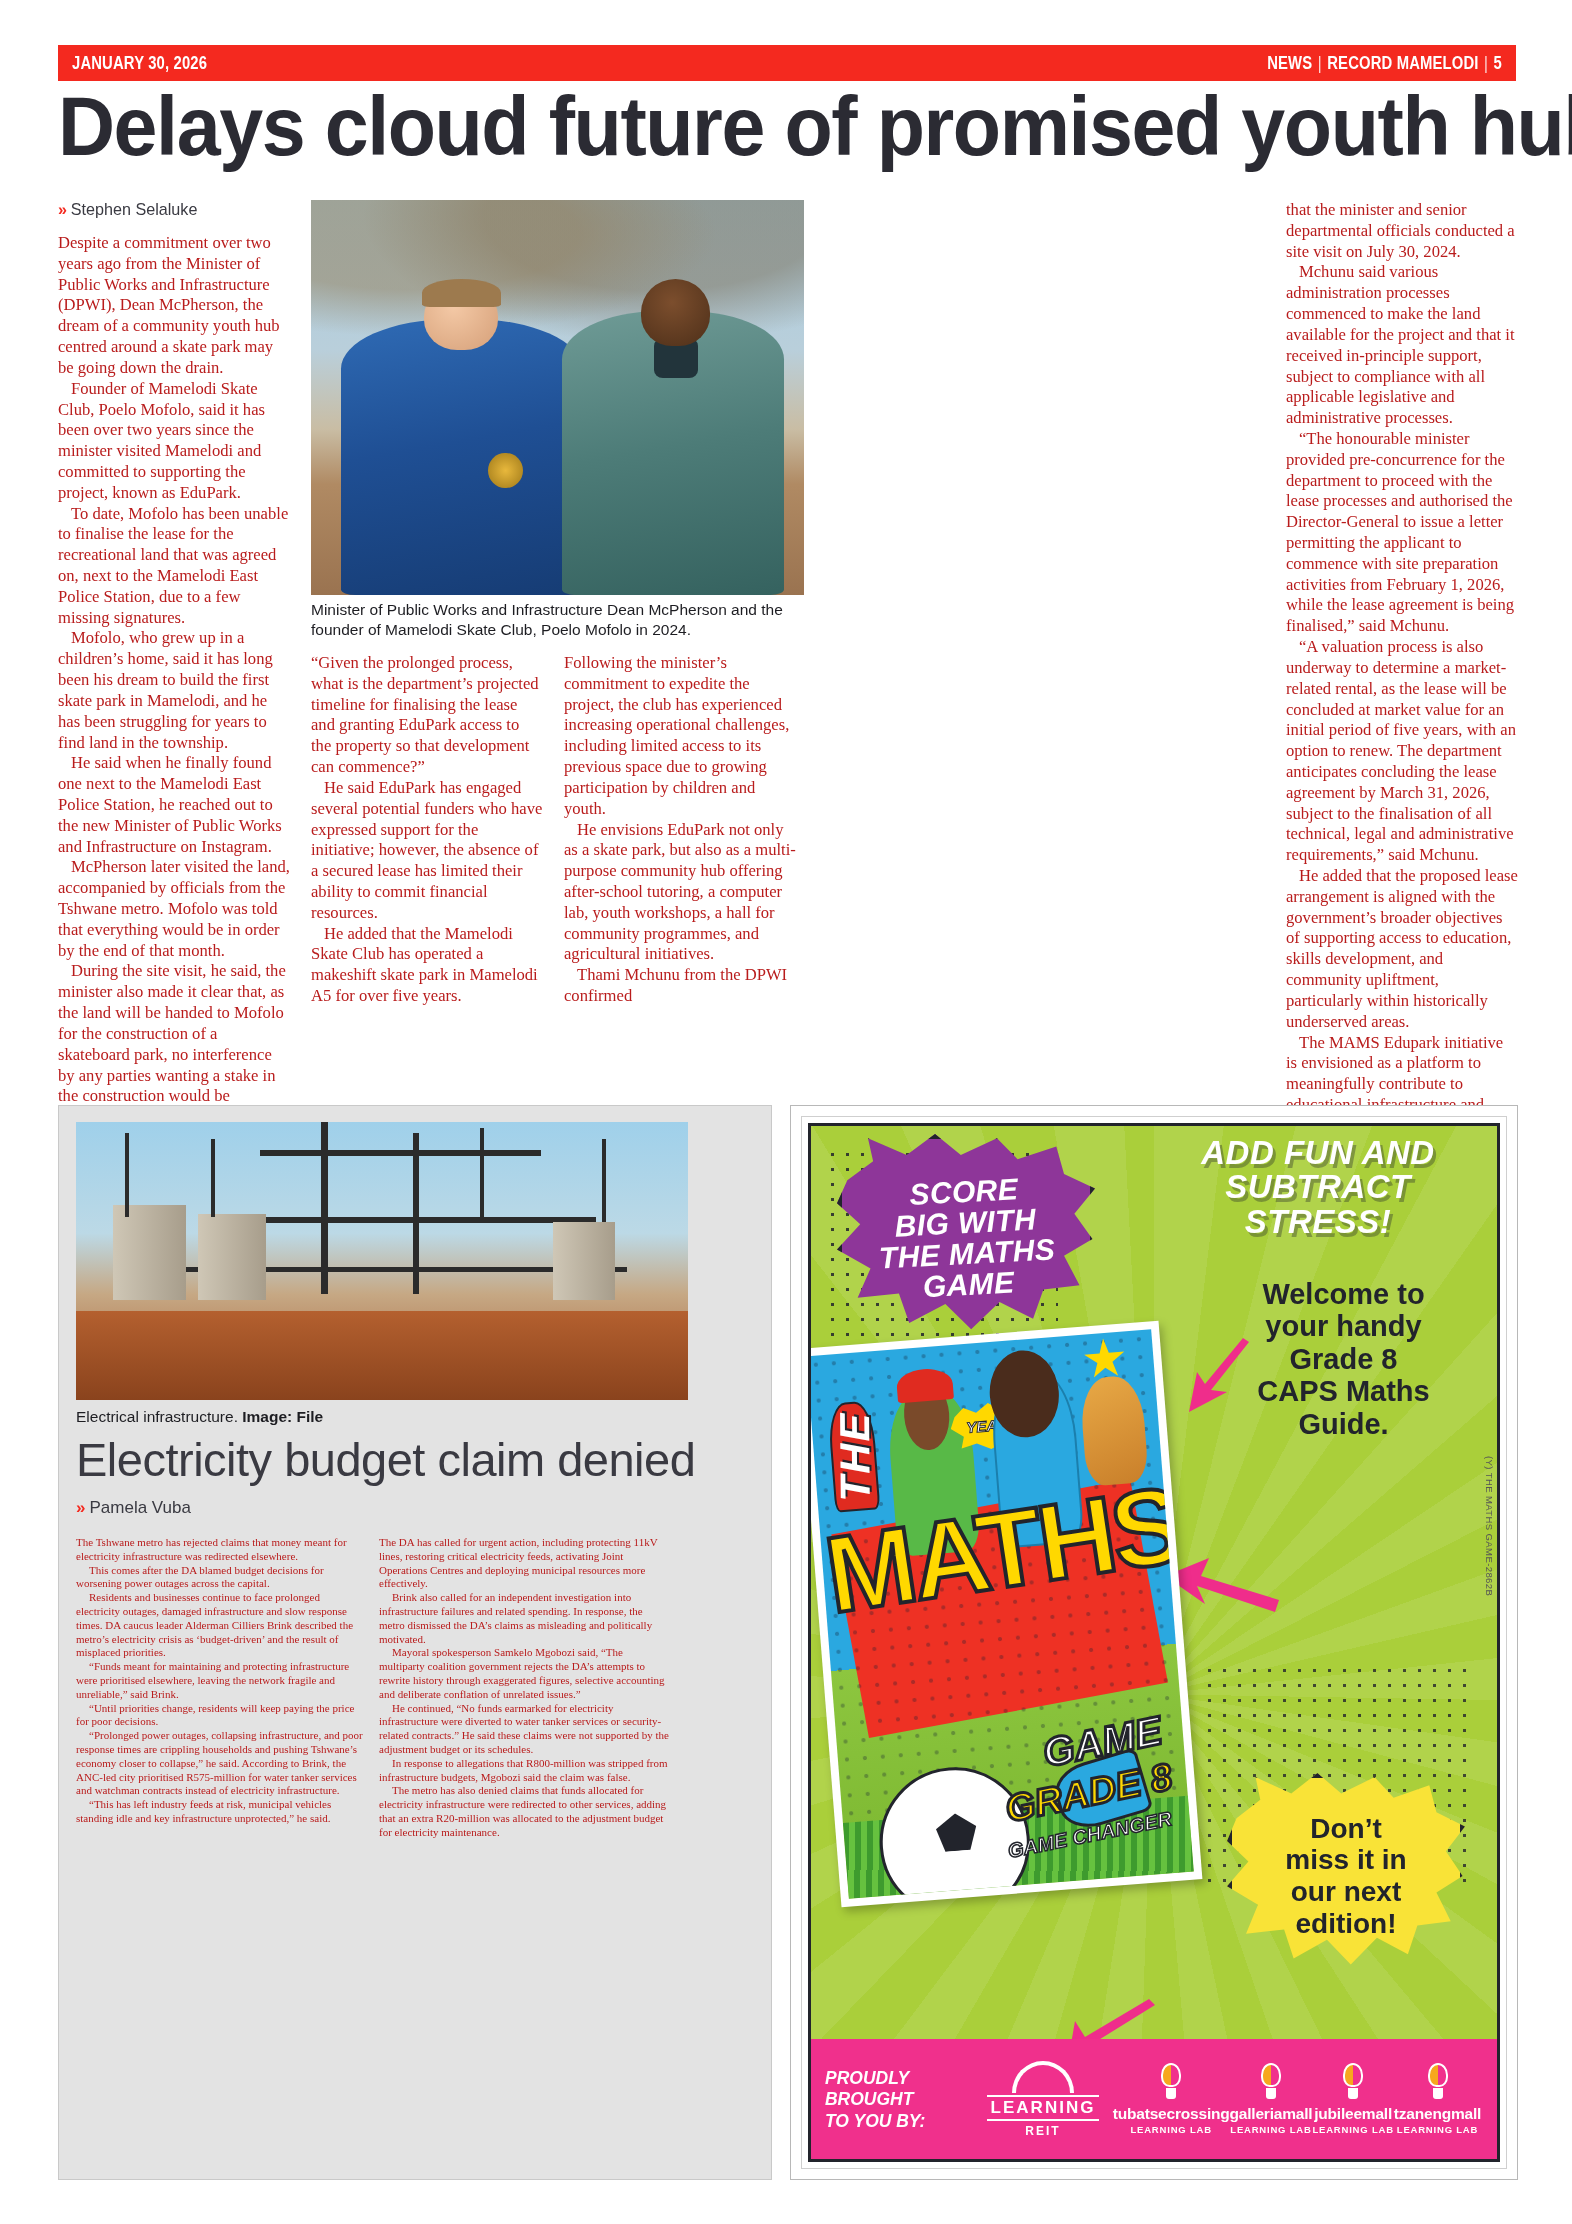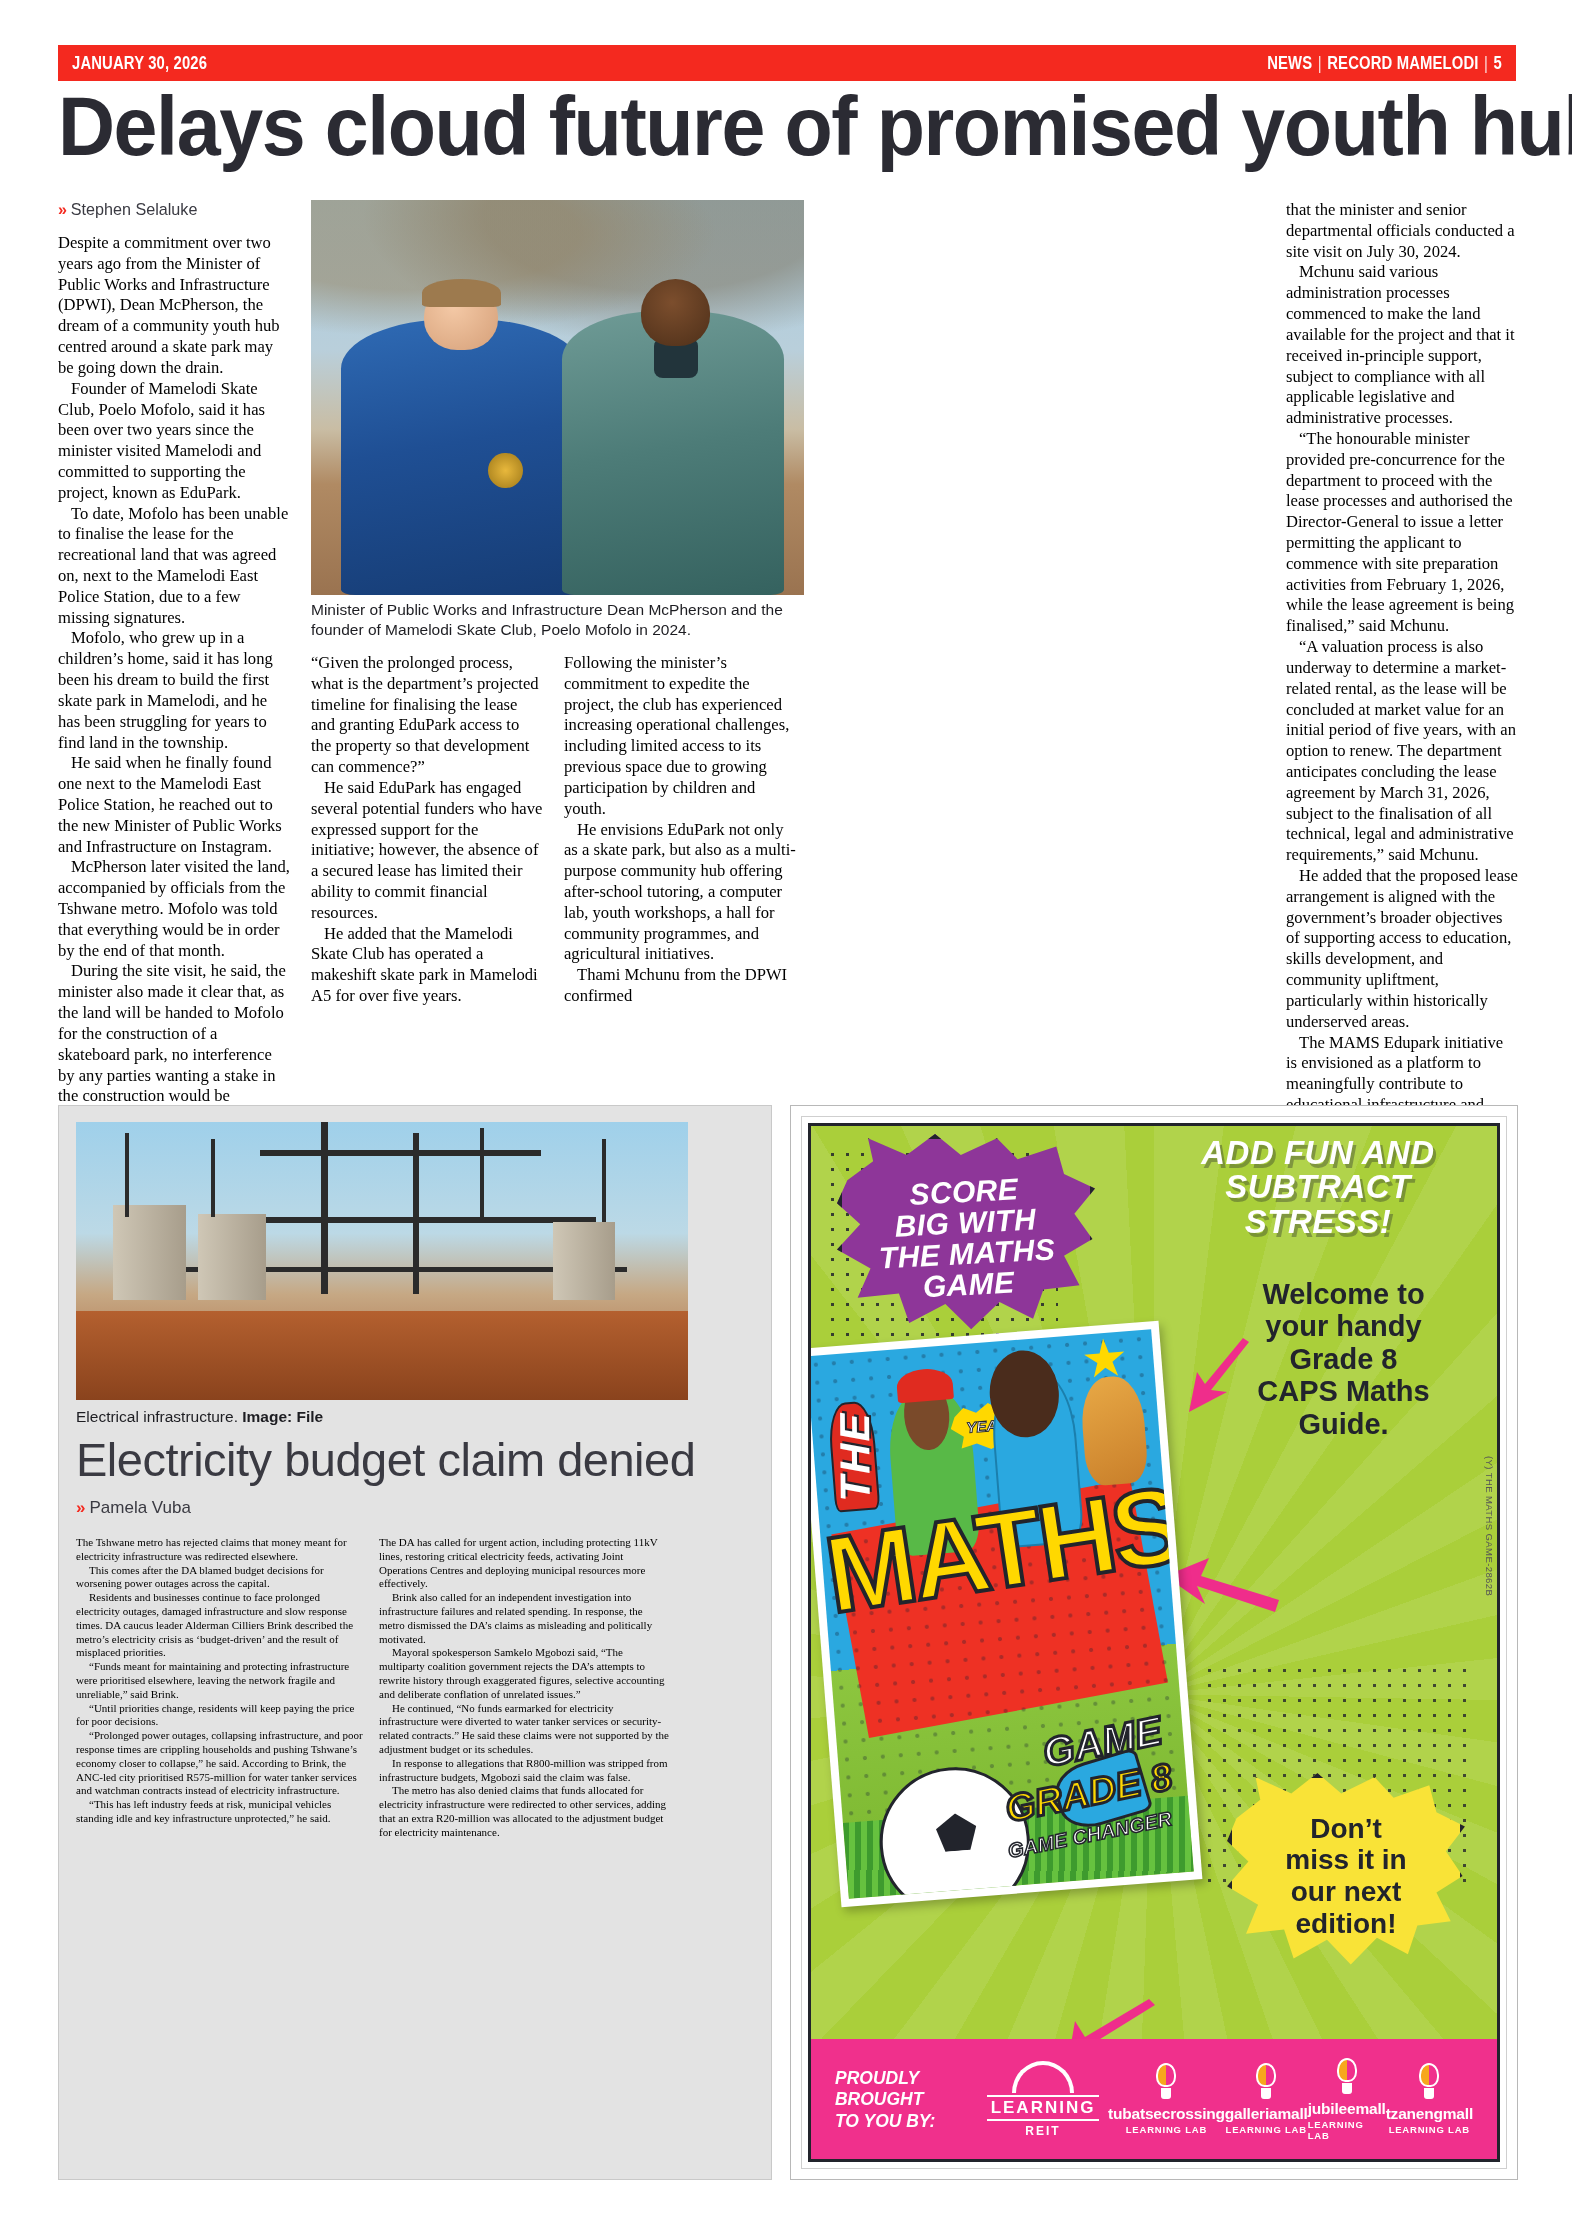--- a/index.html
+++ b/index.html
@@ -41,21 +41,21 @@
   .art1 { position: absolute; left: 58px; top: 200px; width: 1460px; }
 
   .byline {
     font-family: "Liberation Sans", sans-serif;
     font-size: 17px; color: #3a3a42; margin-bottom: 13px;
     display: flex; align-items: center; gap: 7px;
     transform: scaleX(0.95); transform-origin: left center;
   }
   .chev { color: #f4291f; font-weight: 700; font-size: 17px; letter-spacing: -3px; }
 
-  .col-text { font-size: 16.6px; line-height: 1.255; color: #000000; text-align: left; }
+  .col-text { font-size: 16.6px; line-height: 1.255; color: #b91c1c; text-align: left; }
   .col-text p { text-indent: 13px; }
   .col-text p.noind { text-indent: 0; }
 
   .a1-col1 { position: absolute; left: 0; top: 0; width: 232px; }
   .a1-col4 { position: absolute; left: 1228px; top: 0; width: 232px; }
 
   .a1-photo {
     position: absolute; left: 253px; top: 0; width: 493px; height: 395px;
     overflow: hidden; background: #cfd7dc;
   }
@@ -248,21 +248,21 @@
   .bk-foam { position:absolute; left:5%; top:9%; width:13%; height:20%; background:#e02b20;
     border-radius:40% 40% 12% 12%; border:2px solid #22242c; }
   .bk-grass { position:absolute; left:0; right:0; bottom:0; height:14%;
     background: repeating-linear-gradient(95deg,#3e9b2e 0 6px,#66c23f 6px 12px); }
   .bk-boot { position:absolute; right:12%; bottom:10%; width:26%; height:12%;
     background:#2aa8e0; border:3px solid #22242c; border-radius:40% 12% 12% 40%; transform:rotate(-12deg);}
 
   
   .ad-footer {
     position:absolute; left:0; right:0; bottom:0; height: 120px; background:#f0308c;
-    display:flex; align-items:center; padding: 0 24px; gap: 4px;
+    display:flex; align-items:center; padding: 0 14px; gap: 4px;
   }
   .pb-text { color:#fff; font-family:"Liberation Sans",sans-serif; font-weight:700; font-style:italic;
     font-size:19px; line-height:1.12; width:150px; transform: scaleX(.92); transform-origin:left center; }
   .resilient { width: 128px; display:flex; flex-direction:column; align-items:center; color:#fff;
     font-family:"Liberation Sans",sans-serif; }
   .res-arch { width:62px; height:32px; border:4px solid #fff; border-bottom:none;
     border-radius: 50% 50% 0 0 / 100% 100% 0 0; }
   .res-name { font-weight:700; font-size:17px; letter-spacing:2px; border-top:2px solid #fff;
     border-bottom:2px solid #fff; padding:1px 4px; margin-top:2px; }
   .res-reit { font-weight:700; font-size:12px; letter-spacing:2px; margin-top:3px; }

